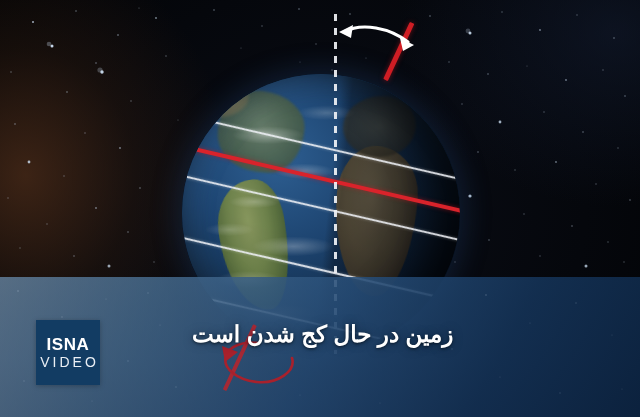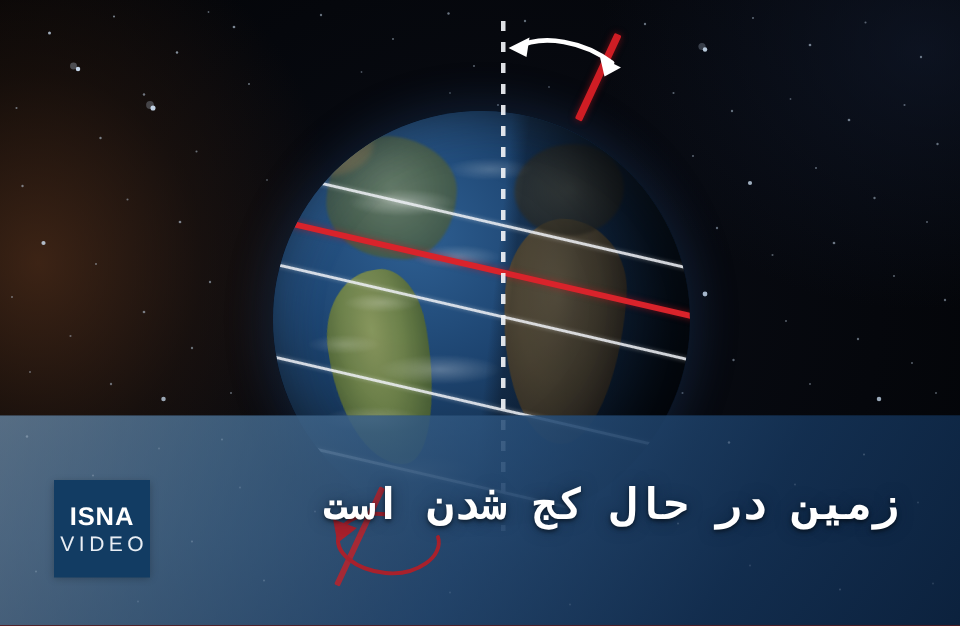--- a/index.html
+++ b/index.html
@@ -10,21 +10,21 @@
   }
   body {
     font-family: "Liberation Sans", sans-serif;
   }
 
   .stage {
     position: relative;
     width: 640px;
     height: 417px;
     overflow: hidden;
-    background: #ef4444;
+    background: #0f172a;
   }
 
   
   .space {
     position: absolute;
     inset: 0;
     background:
       radial-gradient(ellipse 260px 300px at 4% 42%, rgba(84,48,26,0.70) 0%, rgba(52,30,16,0.38) 42%, rgba(0,0,0,0) 78%),
       radial-gradient(ellipse 300px 240px at 96% 8%, rgba(20,30,52,0.55) 0%, rgba(0,0,0,0) 72%),
       radial-gradient(ellipse 420px 380px at 52% 50%, #0a0d16 0%, #05070c 60%, #020305 100%);
@@ -309,25 +309,25 @@
     padding-left: 3px;
   }
 
   
   .headline {
     position: absolute;
     right: 18px;
     top: 316px;
     width: 430px;
     direction: rtl;
-    text-align: center;
+    text-align: left;
     color: #ffffff;
-    font-family: Liberation Mono, monospace;
+    font-family: Liberation Sans, sans-serif;
     font-weight: 700;
-    font-size: 29px;
+    font-size: 23px;
     line-height: 1.58;
     text-shadow:
       0 1px 3px rgba(0,0,0,0.55),
       0 0 10px rgba(6,26,48,0.55);
   }
   .headline-line { display: block; white-space: nowrap; }
 </style>
 </head>
 <body>
 

